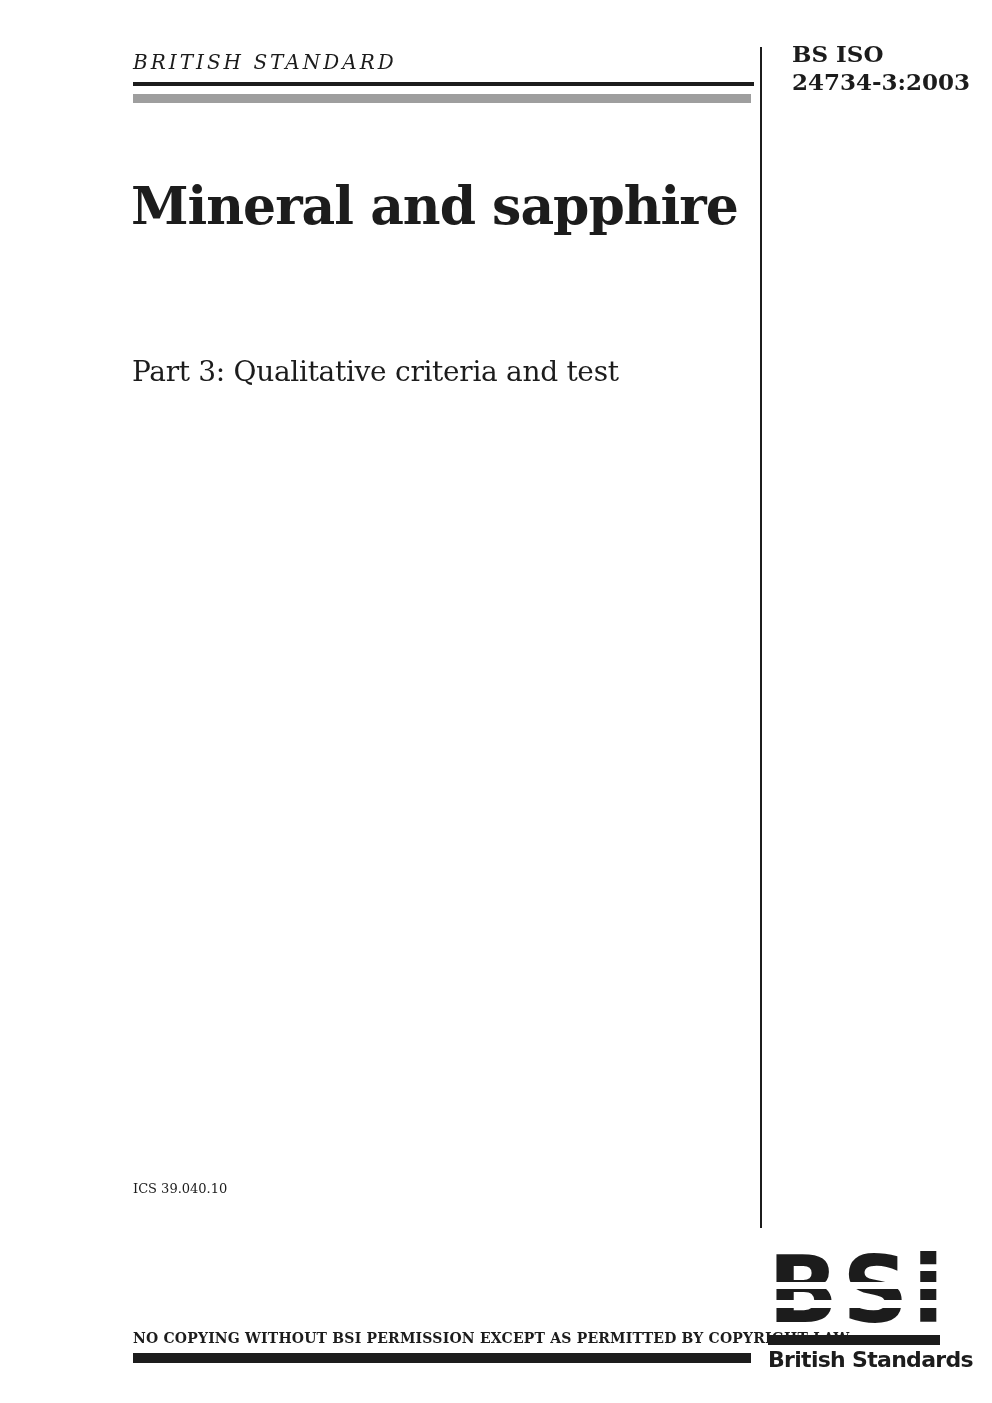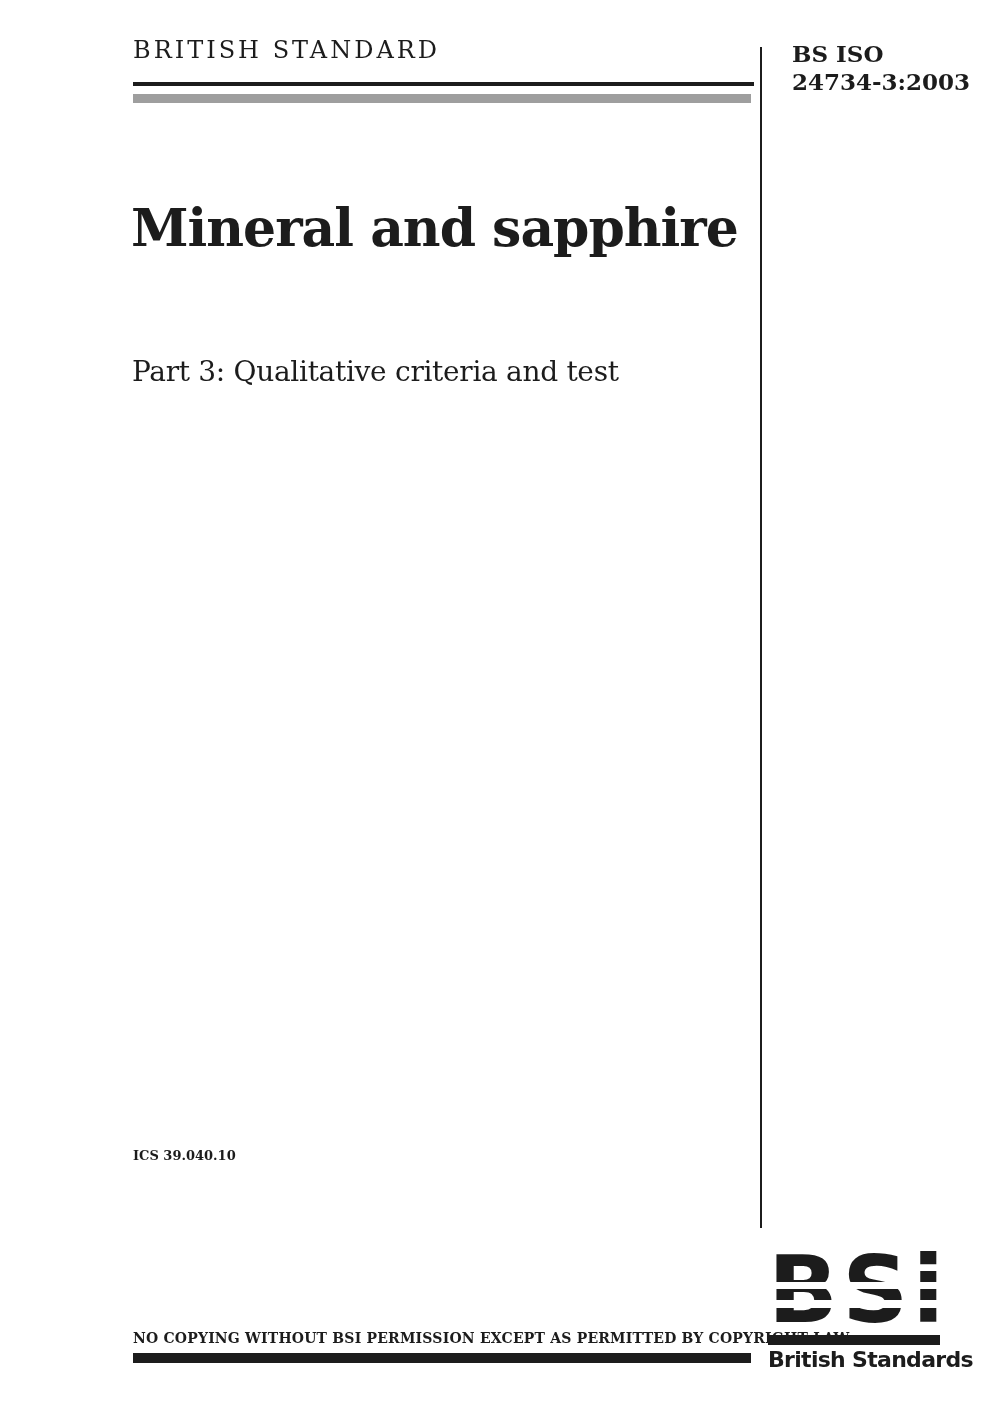--- a/index.html
+++ b/index.html
@@ -8,24 +8,25 @@
     width: 992px; height: 1403px;
     position: relative;
     font-family: "DejaVu Serif", serif;
     color: #1c1c1c;
     overflow: hidden;
   }
   .abs { position: absolute; }
 
   
   .bs-label {
-    left: 133px; top: 36px;
-    font-size: 24px; letter-spacing: 3px;
+    left: 133px; top: 50px;
+    font-size: 20px; letter-spacing: 3px;
     font-weight: normal;
     white-space: nowrap;
+    font-style: italic;
   }
   .header-rule-black {
     left: 133px; top: 82px;
     width: 621px; height: 4px;
     background: #1c1c1c;
   }
   .header-rule-gray {
     left: 133px; top: 94px;
     width: 618px; height: 9px;
     background: #9e9e9e;
@@ -37,38 +38,37 @@
   }
   .std-ref {
     left: 792px; top: 40px;
     font-size: 23px; font-weight: bold;
     line-height: 28px;
     white-space: nowrap;
   }
 
   
   .doc-title {
-    left: 131px; top: 197px;
+    left: 131px; top: 175px;
     font-size: 52px; font-weight: bold;
     line-height: 62px; letter-spacing: -1px;
     white-space: nowrap;
   }
   .doc-subtitle {
     left: 132px; top: 354px;
     font-size: 28px; font-weight: normal;
     line-height: 35px; letter-spacing: -0.3px;
     white-space: nowrap;
   }
 
   
   .ics-note {
-    left: 133px; top: 1148px;
+    left: 133px; top: 1181px;
     font-size: 13px;
     white-space: nowrap;
-    font-weight: bold;
   }
   .copyright-strip {
     left: 133px; top: 1330px;
     width: 618px;
     text-align: center;
   }
   .copyright-text {
     font-size: 14px; font-weight: bold;
     letter-spacing: 0.2px;
     white-space: nowrap;

